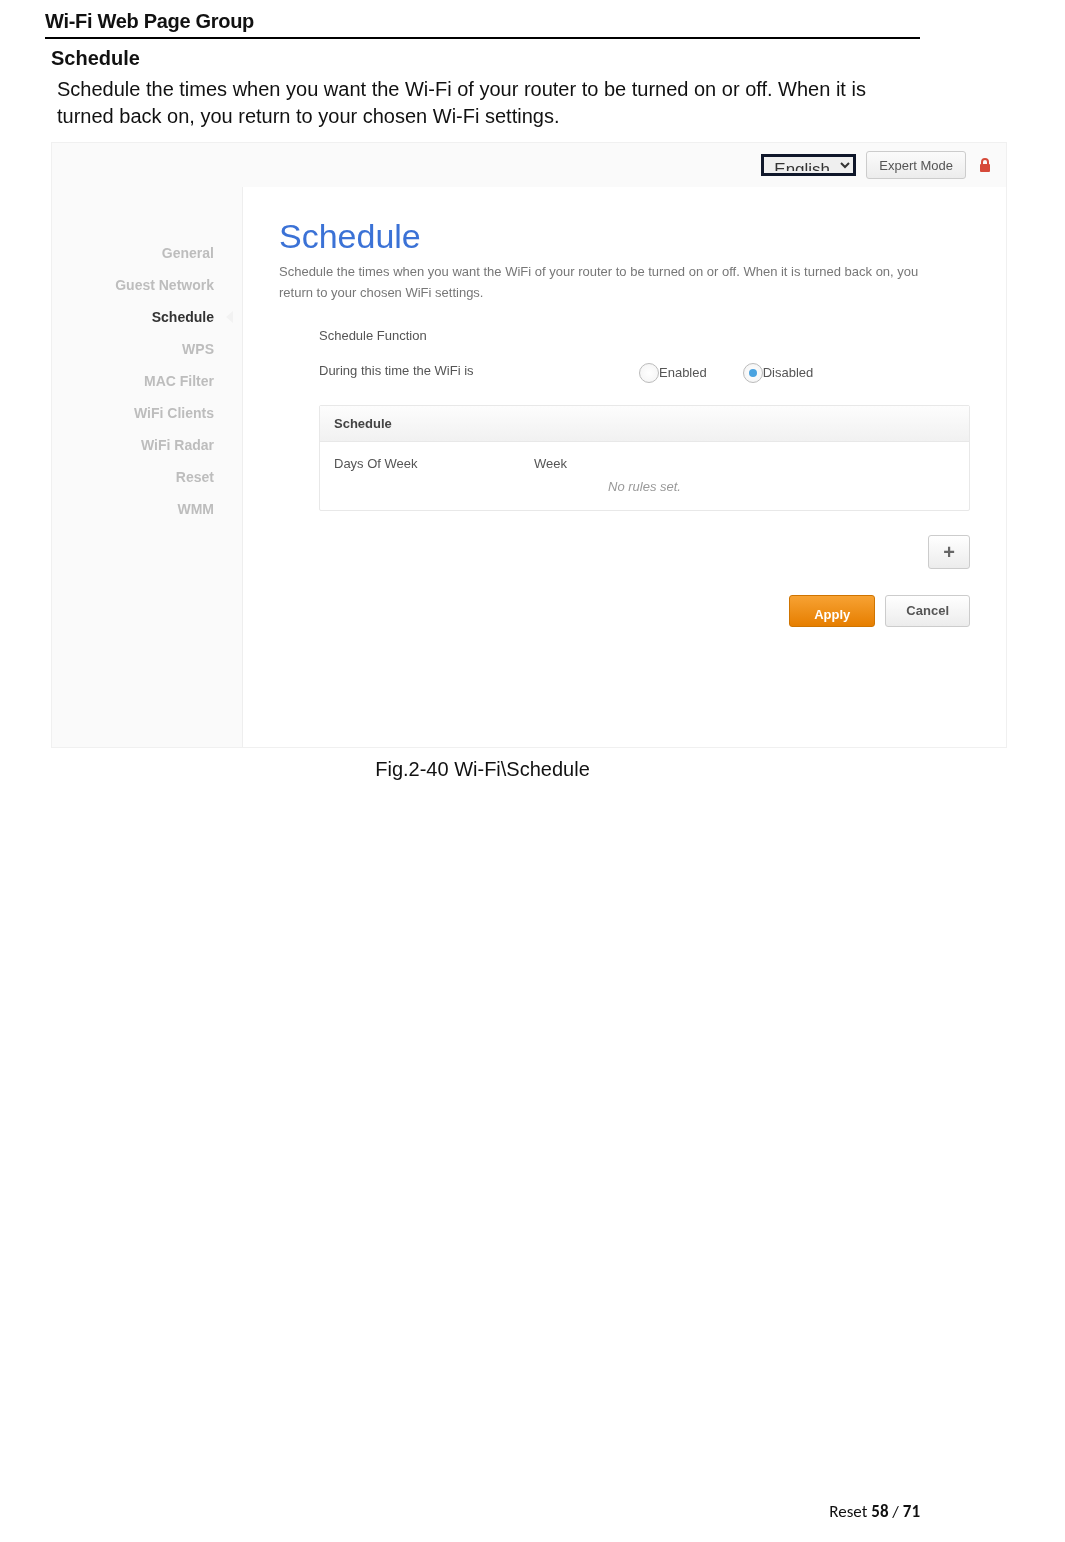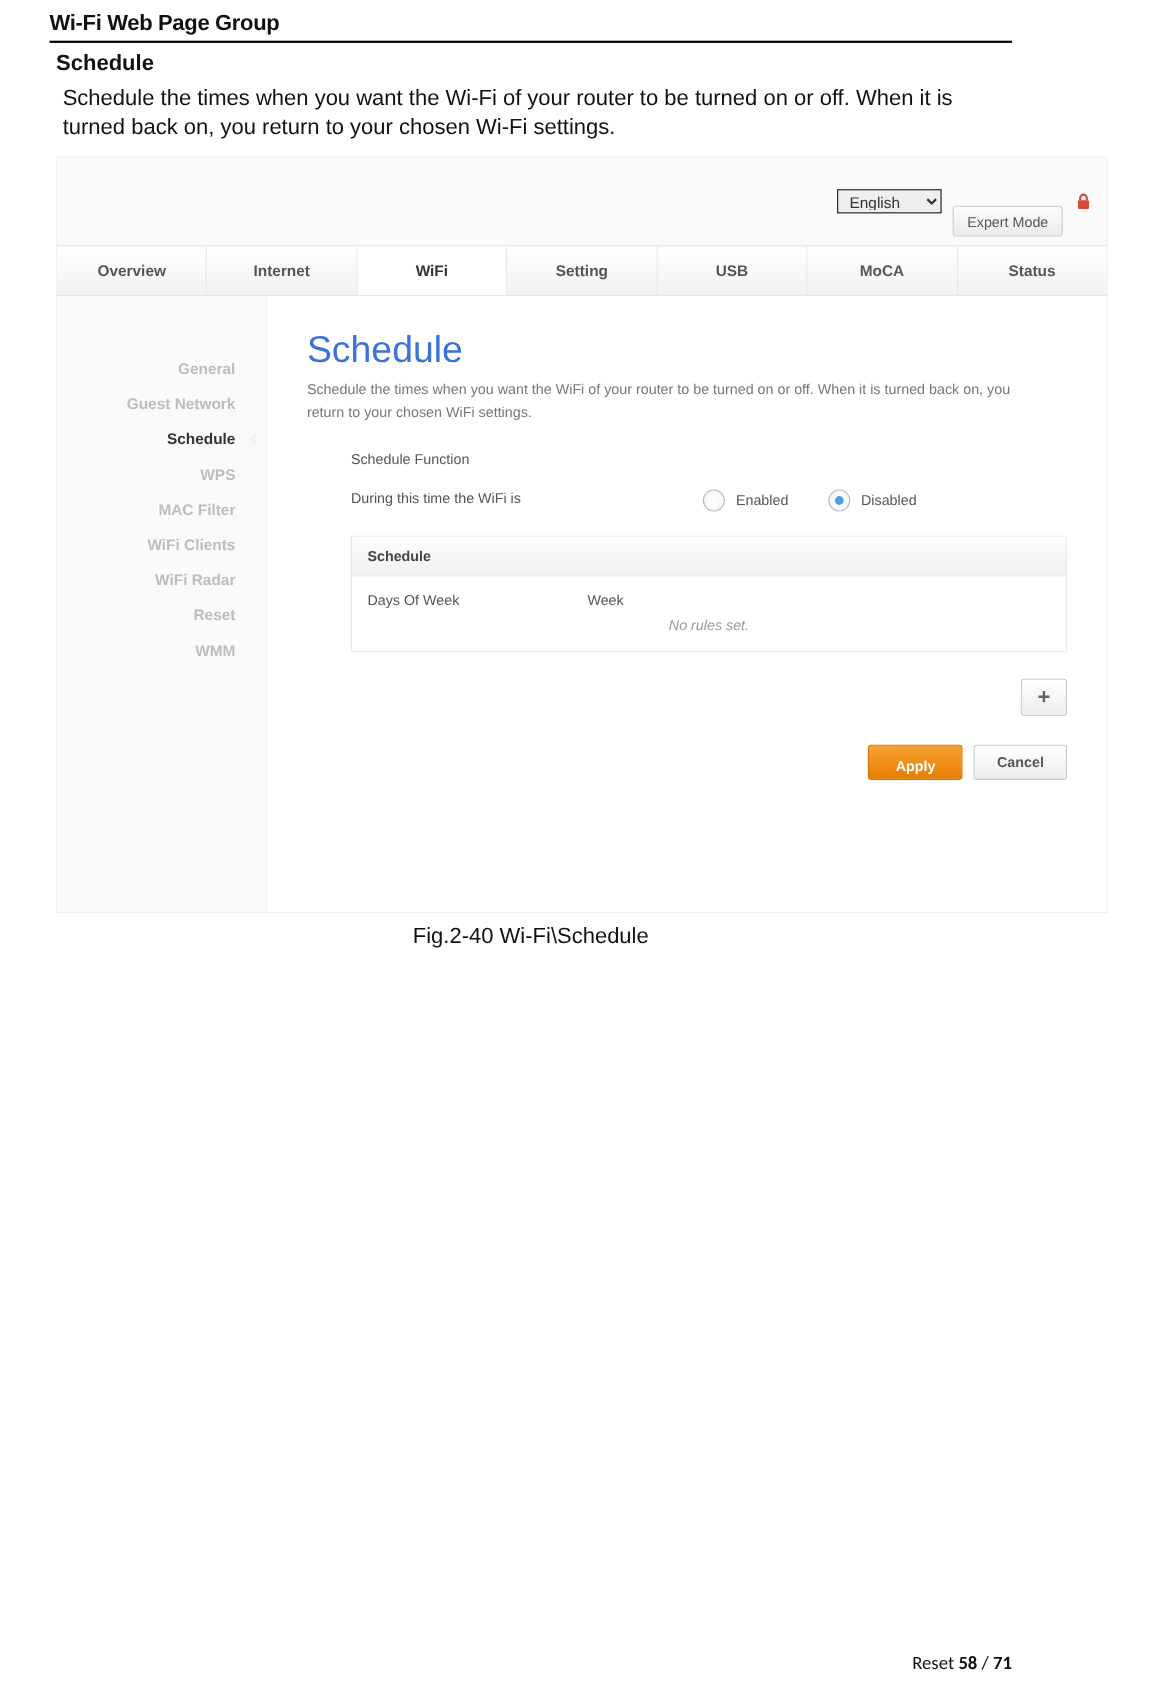--- a/index.html
+++ b/index.html
@@ -45,37 +45,36 @@
   }
   .topbar {
     display: flex;
     justify-content: flex-end;
     align-items: center;
     gap: 10px;
     padding: 8px 12px 8px 0;
   }
   .lang-select {
     background: #efefef;
-    border: 1px solid #0f172a;
-    font-size: 14px;
+    border: 3px solid #0f172a;
+    font-size: 17px;
     color: #333;
     padding: 2px 6px;
     height: 22px;
     width: 95px;
   }
   .expert-btn {
     background: linear-gradient(#fbfbfb, #ececec);
     border: 1px solid #ccc;
     border-radius: 3px;
     font-size: 13px;
     color: #555;
     height: 28px;
     padding: 0 12px;
     cursor: pointer;
-    margin-top: 36px;
   }
   .lock-icon {
     width: 18px;
     height: 18px;
     display: inline-block;
   }
   .lock-icon svg { display:block; }
   .main-tabs {
     display: flex;
     background: linear-gradient(#ffffff, #f2f2f2);
@@ -163,21 +162,20 @@
     width: 320px;
   }
   .radio-group {
     display: flex;
     gap: 36px;
     align-items: center;
   }
   .radio {
     display: flex;
     align-items: center;
-    gap: 10px;
     font-size: 13px;
     cursor: pointer;
   }
   .radio-dot {
     width: 18px; height: 18px;
     border: 1px solid #bbb;
     border-radius: 50%;
     background: radial-gradient(#ffffff, #f2f2f2);
     display: inline-flex;
     align-items: center;
@@ -292,29 +290,20 @@
       </select>
       <button class="expert-btn">Expert Mode</button>
       <span class="lock-icon">
         <svg viewBox="0 0 18 18">
           <rect x="4" y="8" width="10" height="8" rx="1" fill="#d64a3a"></rect>
           <path d="M6 8 V6 a3 3 0 0 1 6 0 V8" fill="none" stroke="#d64a3a" stroke-width="2"></path>
         </svg>
       </span>
     </div>
 
-    <div class="main-tabs">
-      <div class="tab">Overview</div>
-      <div class="tab">Internet</div>
-      <div class="tab active">WiFi</div>
-      <div class="tab">Setting</div>
-      <div class="tab">USB</div>
-      <div class="tab">MoCA</div>
-      <div class="tab">Status</div>
-    </div>
 
     <div class="content-area">
       <div class="sidebar">
         <div class="sidebar-item">General</div>
         <div class="sidebar-item">Guest Network</div>
         <div class="sidebar-item active">Schedule</div>
         <div class="sidebar-item">WPS</div>
         <div class="sidebar-item">MAC Filter</div>
         <div class="sidebar-item">WiFi Clients</div>
         <div class="sidebar-item">WiFi Radar</div>

